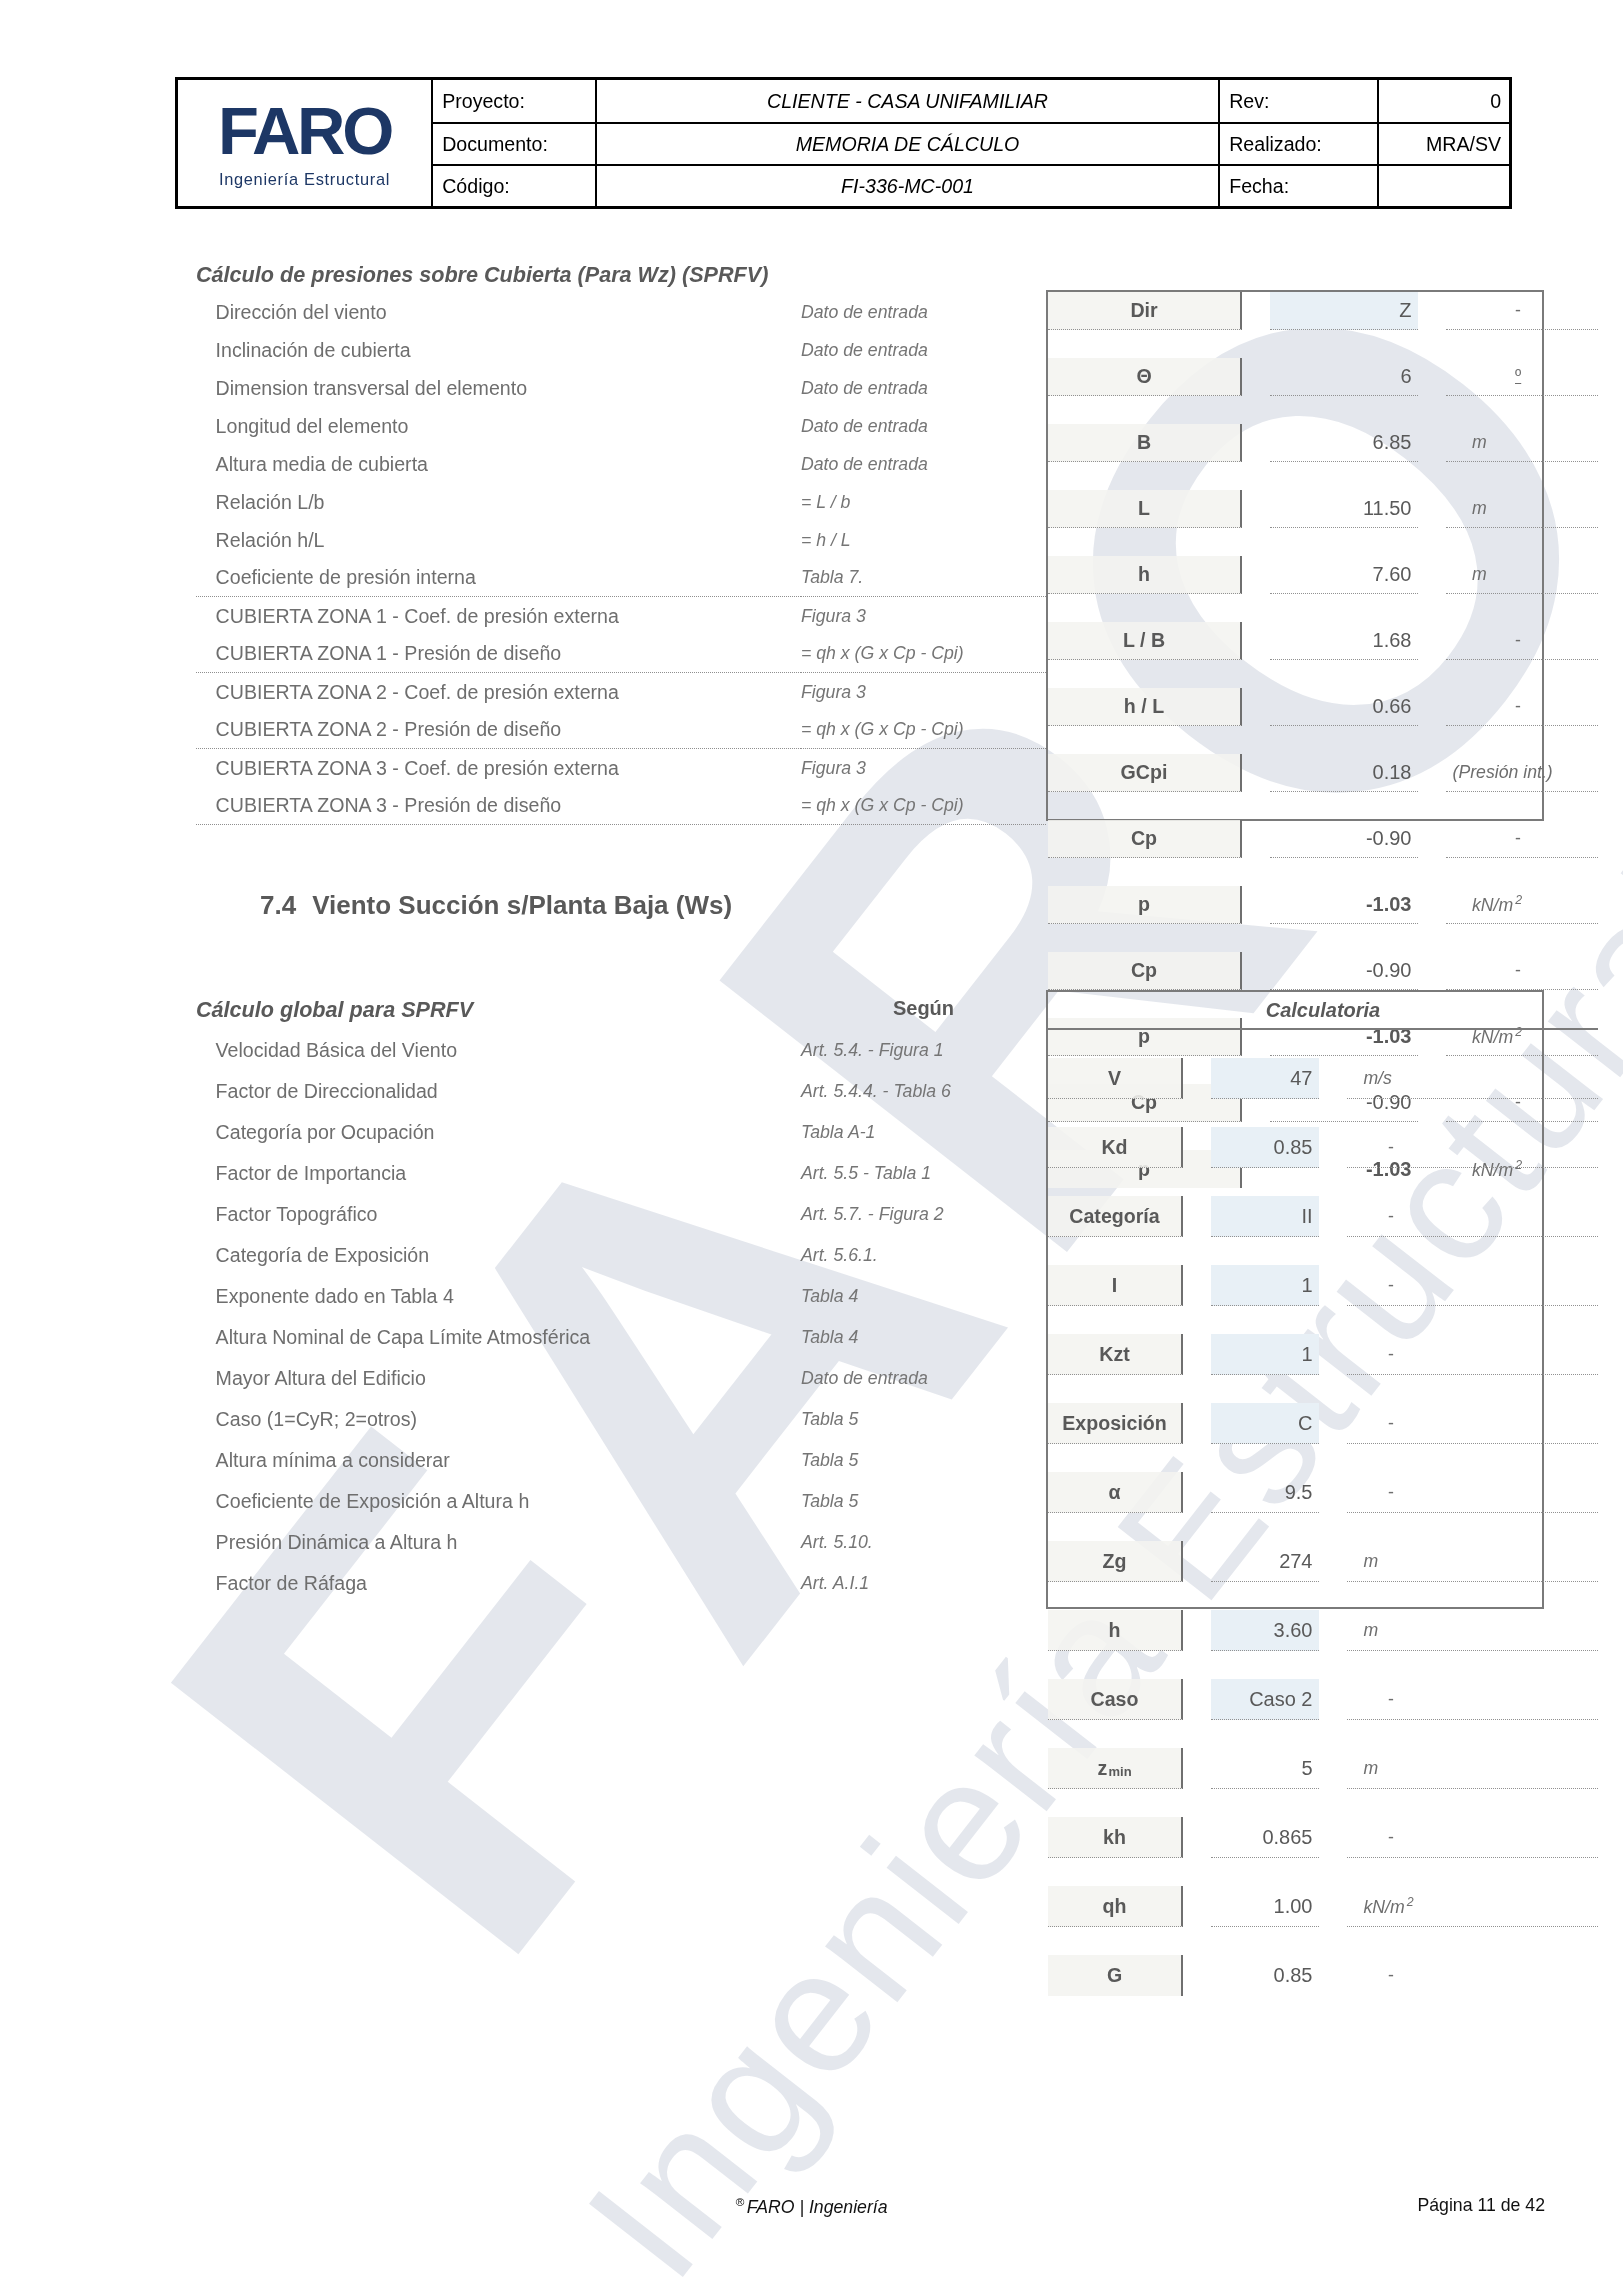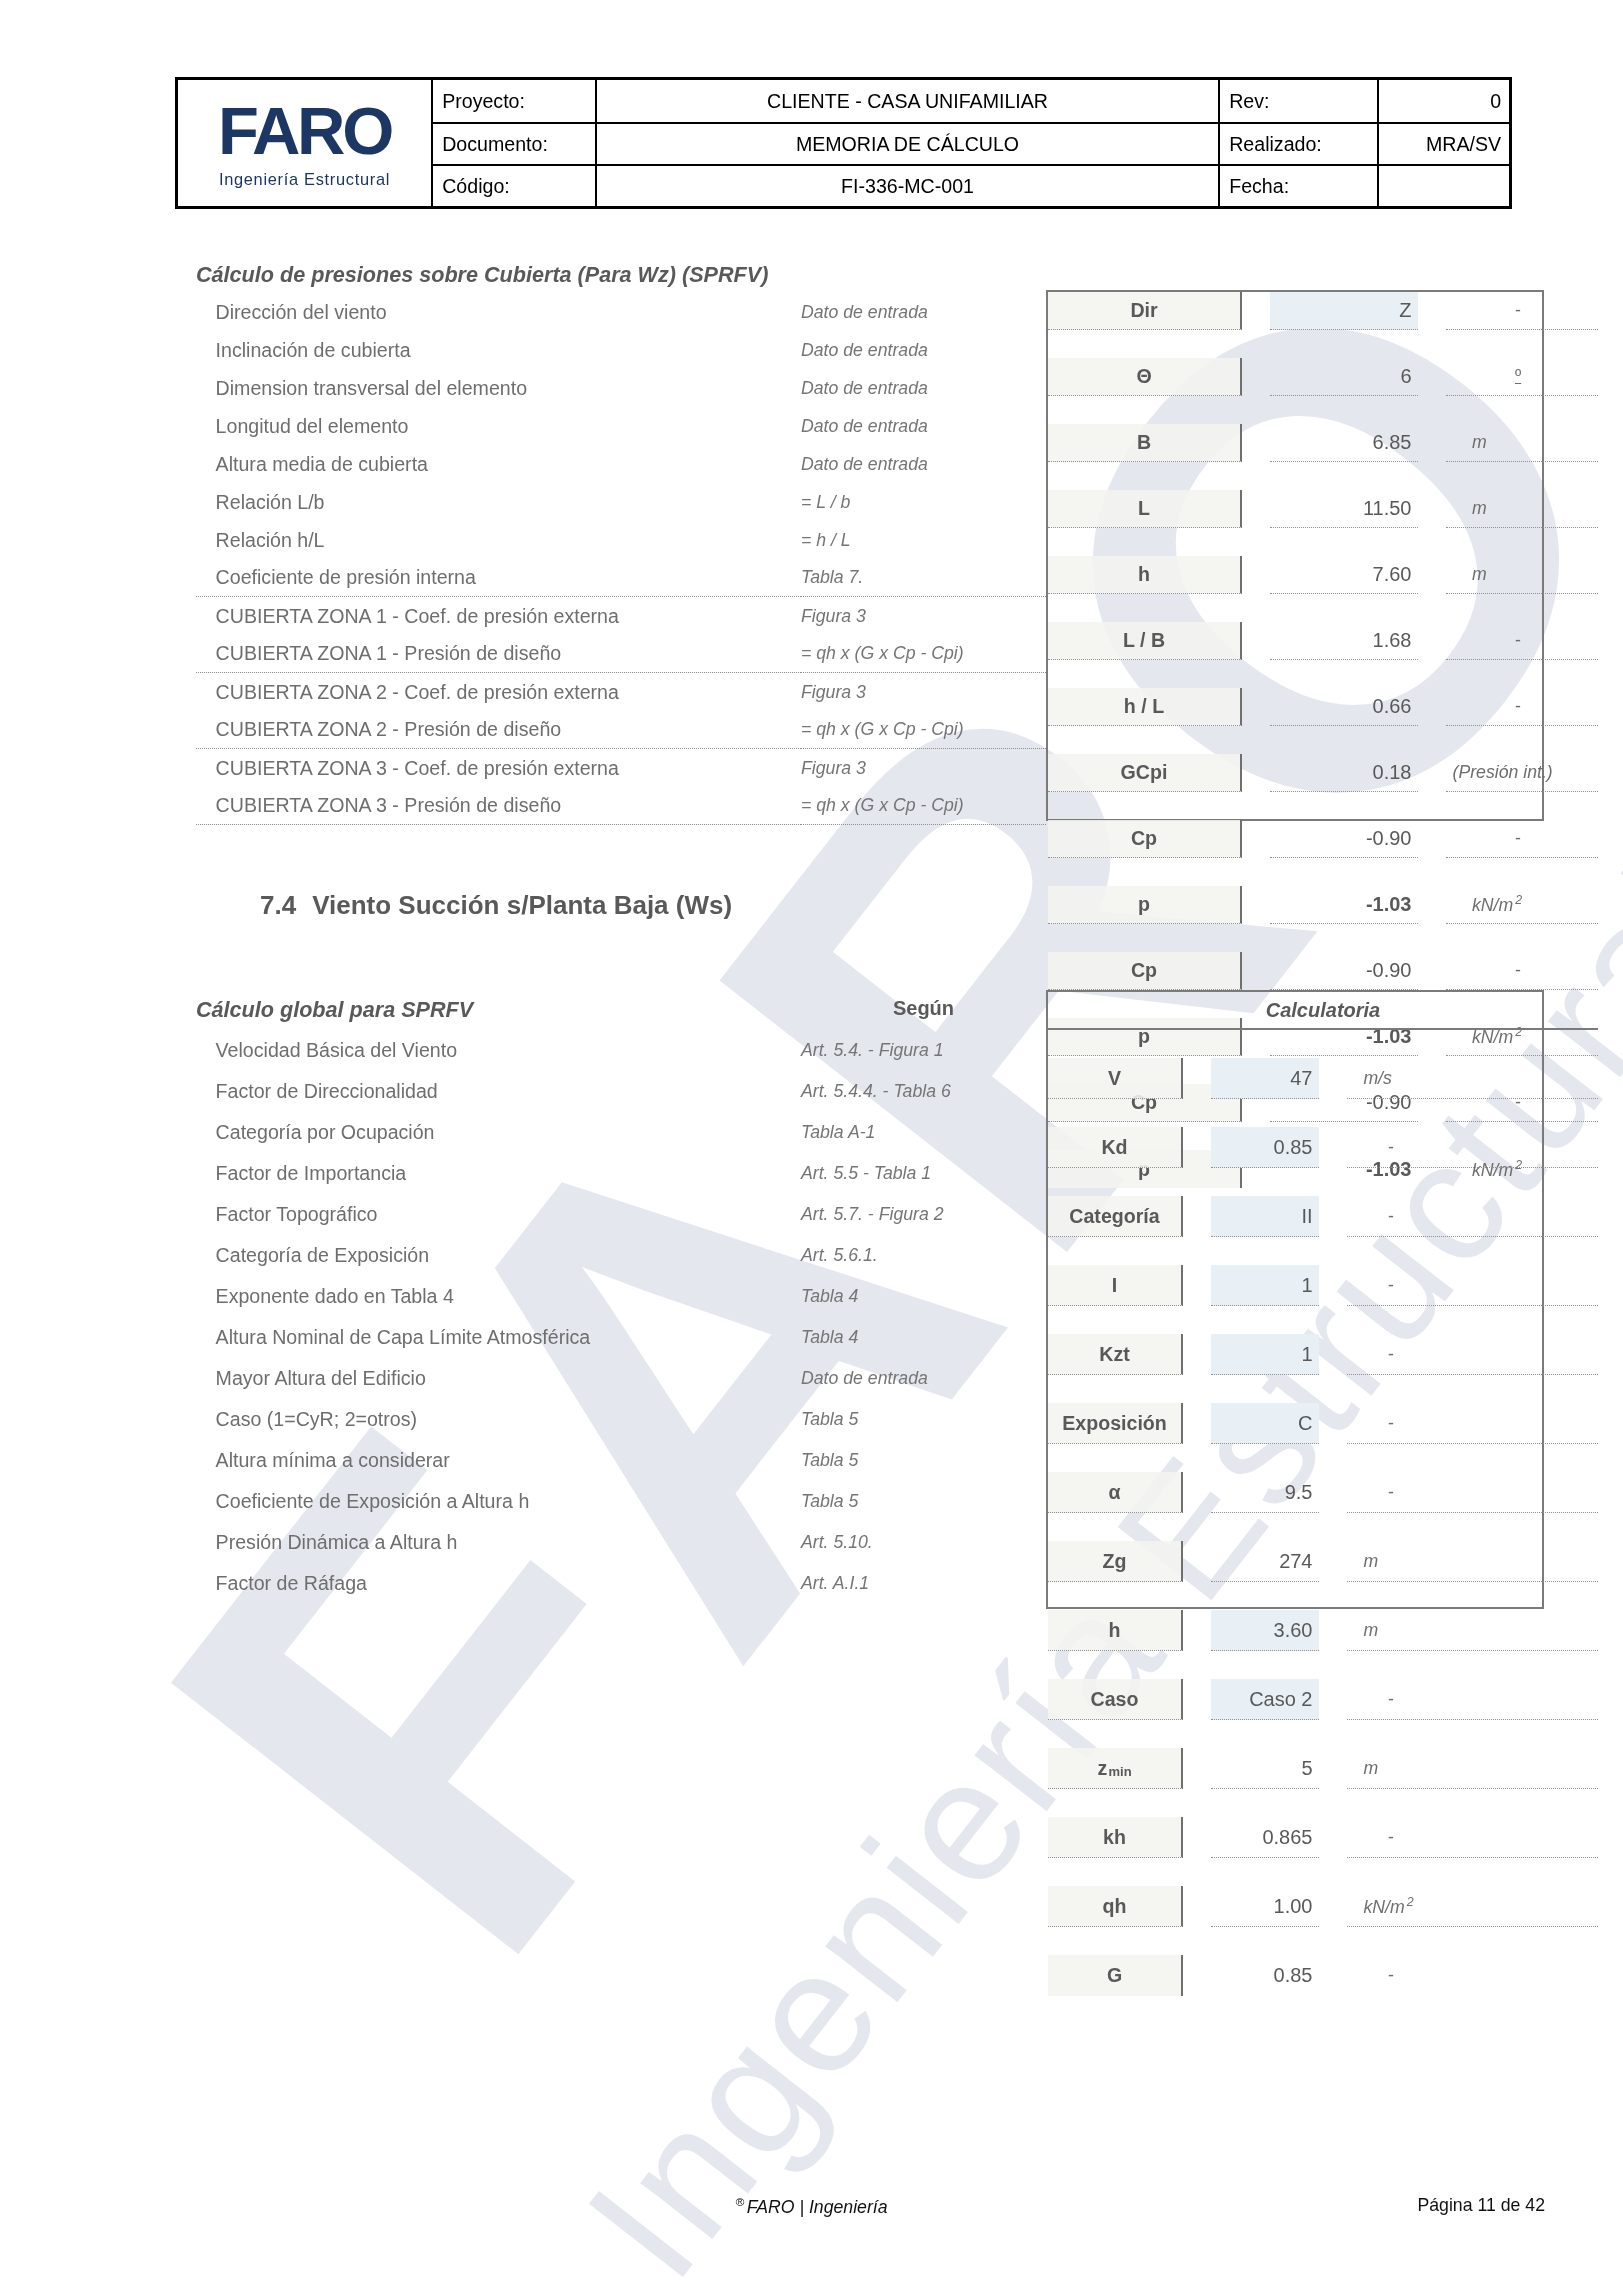--- a/index.html
+++ b/index.html
@@ -16,21 +16,21 @@
       letter-spacing:3.9px; transform:rotate(-52deg); font-weight:400;}
   
   .hdr{position:absolute; left:175px; top:77px; width:1331px; height:126px;
        border:3.3px solid #000; display:grid; z-index:2; background:#fff;
        grid-template-columns:253px 164px 623px 159px 132px;
        grid-template-rows:1fr 1fr 1fr; color:#000; font-size:19.6px;}
   .hdr > div{display:flex; align-items:center; overflow:hidden;}
   .hc{border-left:2px solid #000;}
   .ht{border-top:2.6px solid #000;}
   .hlab{padding-left:9.2px;}
-  .hmid{justify-content:center; }
+  .hmid{justify-content:center; font-style:italic;}
   .hval{justify-content:flex-end; padding-right:7.9px;}
   .logo-cell{grid-row:1/4; flex-direction:column; justify-content:center;}
   .logo-brand{font-size:67px; font-weight:800; letter-spacing:-3.3px; color:#1d3765; line-height:1;}
   .logo-sub{font-size:16.4px; color:#1d3765; margin-top:6.5px; letter-spacing:0.7px;}
   
   .t-title{position:absolute; left:196px; z-index:2; font-size:21.6px; font-weight:bold; font-style:italic; color:#595959;}
   #title1{top:262px;}
   #heading74{position:absolute; left:260px; top:890px; z-index:2; display:flex; gap:16px;
              font-size:26px; font-weight:bold; color:#595959;}
   #title2{top:997px;}

